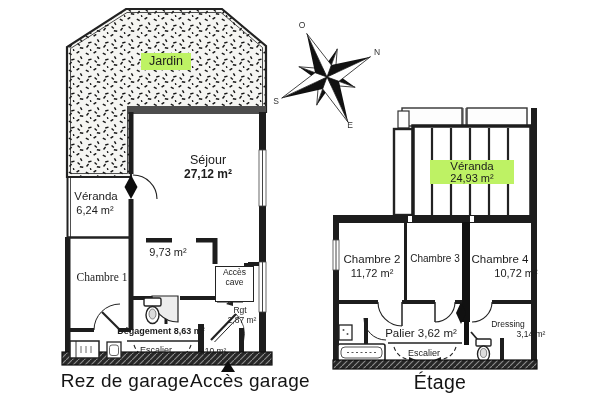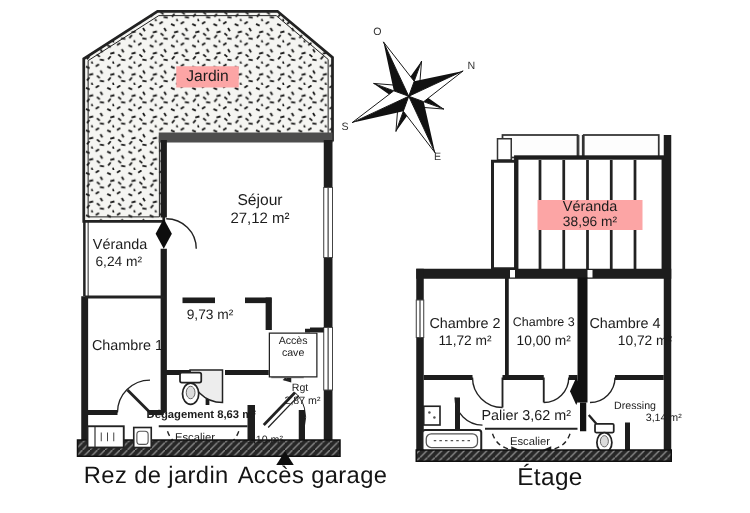--- a/index.html
+++ b/index.html
@@ -1,20 +1,20 @@
 <!DOCTYPE html>
 <html><head>
 <meta charset="utf-8">
 <style>
   html,body{margin:0;padding:0;background:#fff;}
   .stage{position:relative;width:600px;height:410px;background:#ffffff;overflow:hidden;
          font-family:"Liberation Sans",sans-serif;color:#1c1c1c;}
   .stage svg{position:absolute;left:0;top:0;}
   .lbl{position:absolute;text-align:center;line-height:1.18;color:#1c1c1c;white-space:nowrap;}
-  .whitebg{background:#fca5a5;}
+  .whitebg{background:#bef264;}
   .cavebox{position:absolute;border:1.5px solid #222;background:#fff;display:flex;
            flex-direction:column;align-items:center;justify-content:flex-start;}
   .cap{color:#141414;letter-spacing:.3px;}
 </style>
 </head>
 <body>
 
 <div class="stage">
 
 <svg width="600" height="410" viewBox="0 0 600 410">
@@ -205,61 +205,60 @@
       <path d="M441,357 L434,360 L441,362 Z" fill="#222"></path>
     </g>
 
     <rect x="333" y="360" width="204" height="9" fill="url(#hwall)" stroke="#0f0f0f" stroke-width="1.2"></rect>
   </g>
 </svg>
 
 <div class="lbl whitebg" style="left:141px;top:53px;width:50px;font-size:12.5px;padding:1px 0;">Jardin</div>
 
 <div class="lbl" style="left:158px;top:153px;width:100px;font-size:12.5px;">Séjour</div>
-<div class="lbl" style="left:158px;top:167px;width:100px;font-size:12px;">27,12 m²</div>
+<div class="lbl" style="left:158px;top:167px;width:100px;font-size:12px;font-weight:bold;">27,12 m²</div>
 
 <div class="lbl" style="left:46px;top:190px;width:100px;font-size:11.5px;">Véranda</div>
 <div class="lbl" style="left:45px;top:204px;width:100px;font-size:11px;">6,24 m²</div>
 
 <div class="lbl" style="left:118px;top:246px;width:100px;font-size:11px;">9,73 m²</div>
 
-<div class="lbl" style="left:52px;top:271px;width:100px;font-size:11.5px;">Chambre 1</div>
+<div class="lbl" style="left:52px;top:271px;width:100px;font-size:11.5px;font-family:Liberation Serif, serif;">Chambre 1</div>
 
 <div class="lbl" style="left:100px;top:326px;width:122px;font-size:9px;font-weight:bold;">Dégagement 8,63 m²</div>
 <div class="lbl" style="left:116px;top:345px;width:80px;font-size:9px;">Escalier</div>
 
 <div class="cavebox" style="left:215px;top:266px;width:37px;height:34px;font-size:8.5px;">
   <div>Accès</div>
   <div>cave</div>
 </div>
 
 <div class="lbl" style="left:212px;top:305px;width:56px;font-size:8.5px;">Rgt</div>
 <div class="lbl" style="left:212px;top:315px;width:60px;font-size:8.5px;">2,87 m²</div>
 
 <div class="lbl" style="left:184px;top:346px;width:56px;font-size:8.5px;">1,10 m²</div>
 
-<div class="lbl cap" style="left:50px;top:370px;width:150px;font-size:19px;">Rez de jardin</div>
+<div class="lbl cap" style="left:50px;top:370px;width:150px;font-size:19px;">Rez de garage</div>
 <div class="lbl cap" style="left:184px;top:370px;width:132px;font-size:19px;">Accès garage</div>
 <div class="lbl cap" style="left:378px;top:371px;width:124px;font-size:19.5px;">Étage</div>
 
 <div class="lbl" style="left:296px;top:20px;width:12px;font-size:8.5px;color:#333;">O</div>
 <div class="lbl" style="left:371px;top:47px;width:12px;font-size:8.5px;color:#333;">N</div>
 <div class="lbl" style="left:270px;top:96px;width:12px;font-size:8.5px;color:#333;">S</div>
 <div class="lbl" style="left:344px;top:120px;width:12px;font-size:8.5px;color:#333;">E</div>
 
 <div class="whitebg" style="position:absolute;left:430px;top:160px;width:84px;text-align:center;">
   <div style="font-size:11.5px;">Véranda</div>
-  <div style="font-size:11px;">38,96 m²</div>
+  <div style="font-size:11px;">24,93 m²</div>
 </div>
 
 <div class="lbl" style="left:322px;top:253px;width:100px;font-size:11.5px;">Chambre 2</div>
 <div class="lbl" style="left:322px;top:267px;width:100px;font-size:11px;">11,72 m²</div>
 
 <div class="lbl" style="left:385px;top:253px;width:100px;font-size:10px;">Chambre 3</div>
-<div class="lbl" style="left:385px;top:267px;width:100px;font-size:11px;">10,00 m²</div>
 
 <div class="lbl" style="left:450px;top:253px;width:100px;font-size:11.5px;">Chambre 4</div>
 <div class="lbl" style="left:450px;top:267px;width:100px;font-size:11px;padding-left:16px;">10,72 m²</div>
 
 <div class="lbl" style="left:360px;top:327px;width:122px;font-size:11.5px;">Palier 3,62 m²</div>
 
 <div class="lbl" style="left:477px;top:319px;width:62px;font-size:8.5px;">Dressing</div>
 <div class="lbl" style="left:501px;top:329px;width:60px;font-size:8.5px;">3,14 m²</div>
 
 <div class="lbl" style="left:384px;top:348px;width:80px;font-size:9px;">Escalier</div>

